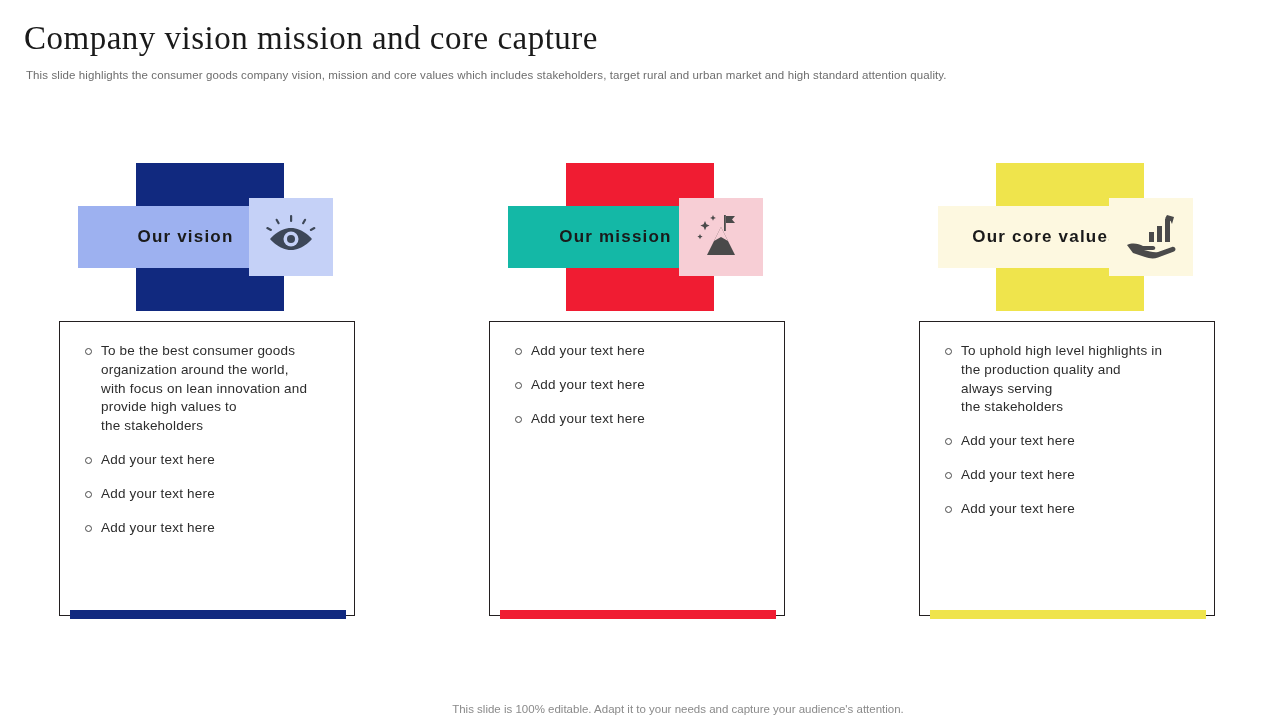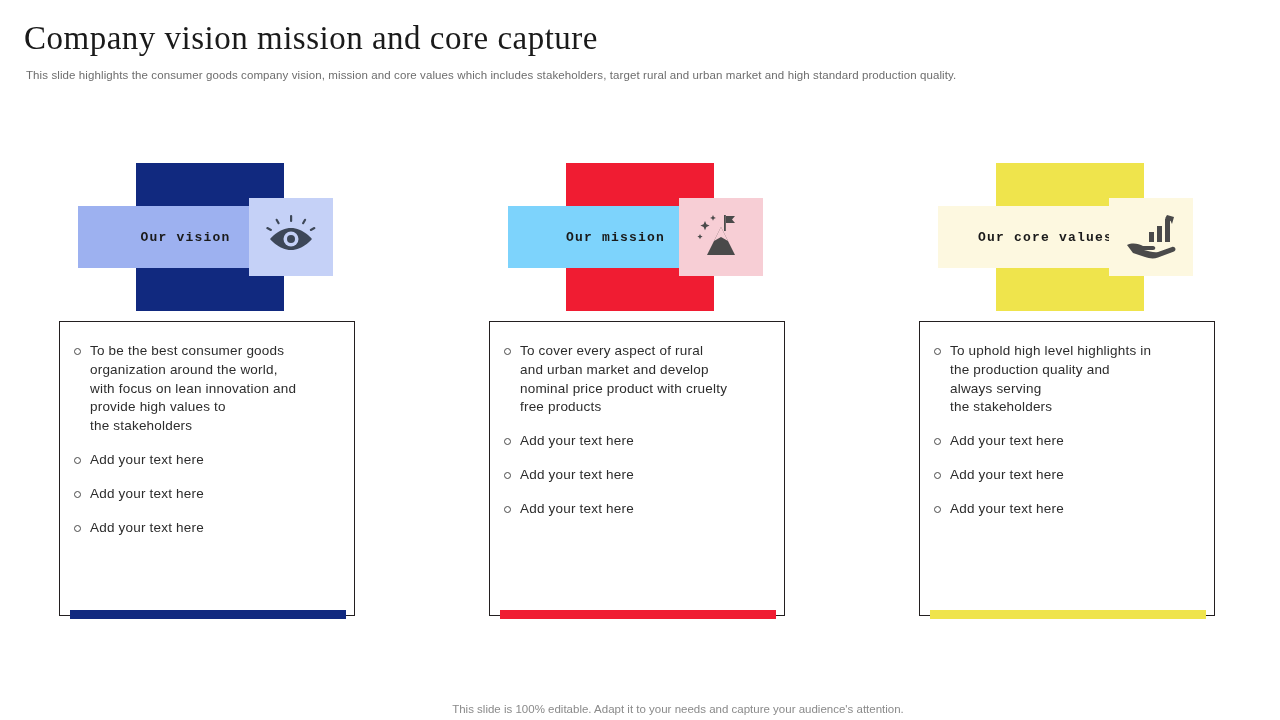--- a/index.html
+++ b/index.html
@@ -65,22 +65,22 @@
     position: absolute;
     left: 32px;
     top: 66px;
     width: 215px;
     height: 62px;
     display: flex;
     align-items: center;
     justify-content: center;
   }
   .banner-label {
-    font-family: Liberation Mono, monospace;
-    font-size: 13px;
+    font-family: Liberation Sans, sans-serif;
+    font-size: 17px;
     font-weight: bold;
     color: #1a1a1a;
     letter-spacing: 1.2px;
     white-space: nowrap;
   }
   .icon-box {
     position: absolute;
     left: 203px;
     top: 58px;
     width: 84px;
@@ -104,21 +104,21 @@
   .card-underline {
     position: absolute;
     left: 24px;
     top: 470px;
     width: 276px;
     height: 9px;
   }
 
   .bullets {
     position: absolute;
-    left: 14px;
+    left: 25px;
     top: 20px;
     width: 270px;
   }
   .bullet {
     display: flex;
     align-items: flex-start;
     margin-bottom: 15px;
   }
   .bullet-marker {
     flex: 0 0 auto;
@@ -146,21 +146,21 @@
     text-align: center;
     font-size: 11.5px;
     color: #8a8a8a;
     margin-left: 38px;
   }
 </style>
 </head>
 <body>
 
 <div class="slide-title">Company vision mission and core capture</div>
-<div class="slide-subtitle">This slide highlights the consumer goods company vision, mission and core values which includes stakeholders, target rural and urban market and high standard production quality.</div>
+<div class="slide-subtitle">This slide highlights the consumer goods company vision, mission and core values which includes stakeholders, target rural and urban market and high standard attention quality.</div>
 
 <div class="columns">
 
   <div class="col col-0">
     <div class="cross-v" style="background:#11297f;"></div>
     <div class="banner" style="background:#9db1f0;">
       <span class="banner-label">Our  vision</span>
     </div>
     <div class="icon-box" style="background:#c5d1f7;">
       <span>
@@ -201,21 +201,21 @@
           <span class="bullet-marker"></span>
           <span class="bullet-text">Add your text here</span>
         </div>
       </div>
     </div>
     <div class="card-underline" style="background:#11297f;"></div>
   </div>
 
   <div class="col col-1">
     <div class="cross-v" style="background:#f01c32;"></div>
-    <div class="banner" style="background:#7dd3fc;">
+    <div class="banner" style="background:#14b8a6;">
       <span class="banner-label">Our  mission</span>
     </div>
     <div class="icon-box" style="background:#f7ced5;">
       <span>
         <svg width="52" height="48" viewBox="0 0 52 48">
           <g fill="#4a4a4a">
             <path d="M26 14 L40 42 H12 Z"></path>
             <path d="M26 14 L33 28 L26 24 L19 28 Z" fill="#f7ced5"></path>
             <rect x="29" y="2" width="1.8" height="16"></rect>
             <path d="M31 3 h9 l-3 3.5 3 3.5 h-9 z"></path>
@@ -224,27 +224,20 @@
             <path d="M5 21 l0.8 1.8 1.8 0.8 -1.8 0.8 -0.8 1.8 -0.8 -1.8 -1.8 -0.8 1.8 -0.8z"></path>
           </g>
         </svg>
       </span>
     </div>
 
     <div class="text-card">
       <div class="bullets">
         <div class="bullet">
           <span class="bullet-marker"></span>
-          <span class="bullet-text">To cover every aspect of rural
-and urban market and develop
-nominal price product with cruelty
-free products</span>
-        </div>
-        <div class="bullet">
-          <span class="bullet-marker"></span>
           <span class="bullet-text">Add your text here</span>
         </div>
         <div class="bullet">
           <span class="bullet-marker"></span>
           <span class="bullet-text">Add your text here</span>
         </div>
         <div class="bullet">
           <span class="bullet-marker"></span>
           <span class="bullet-text">Add your text here</span>
         </div>

